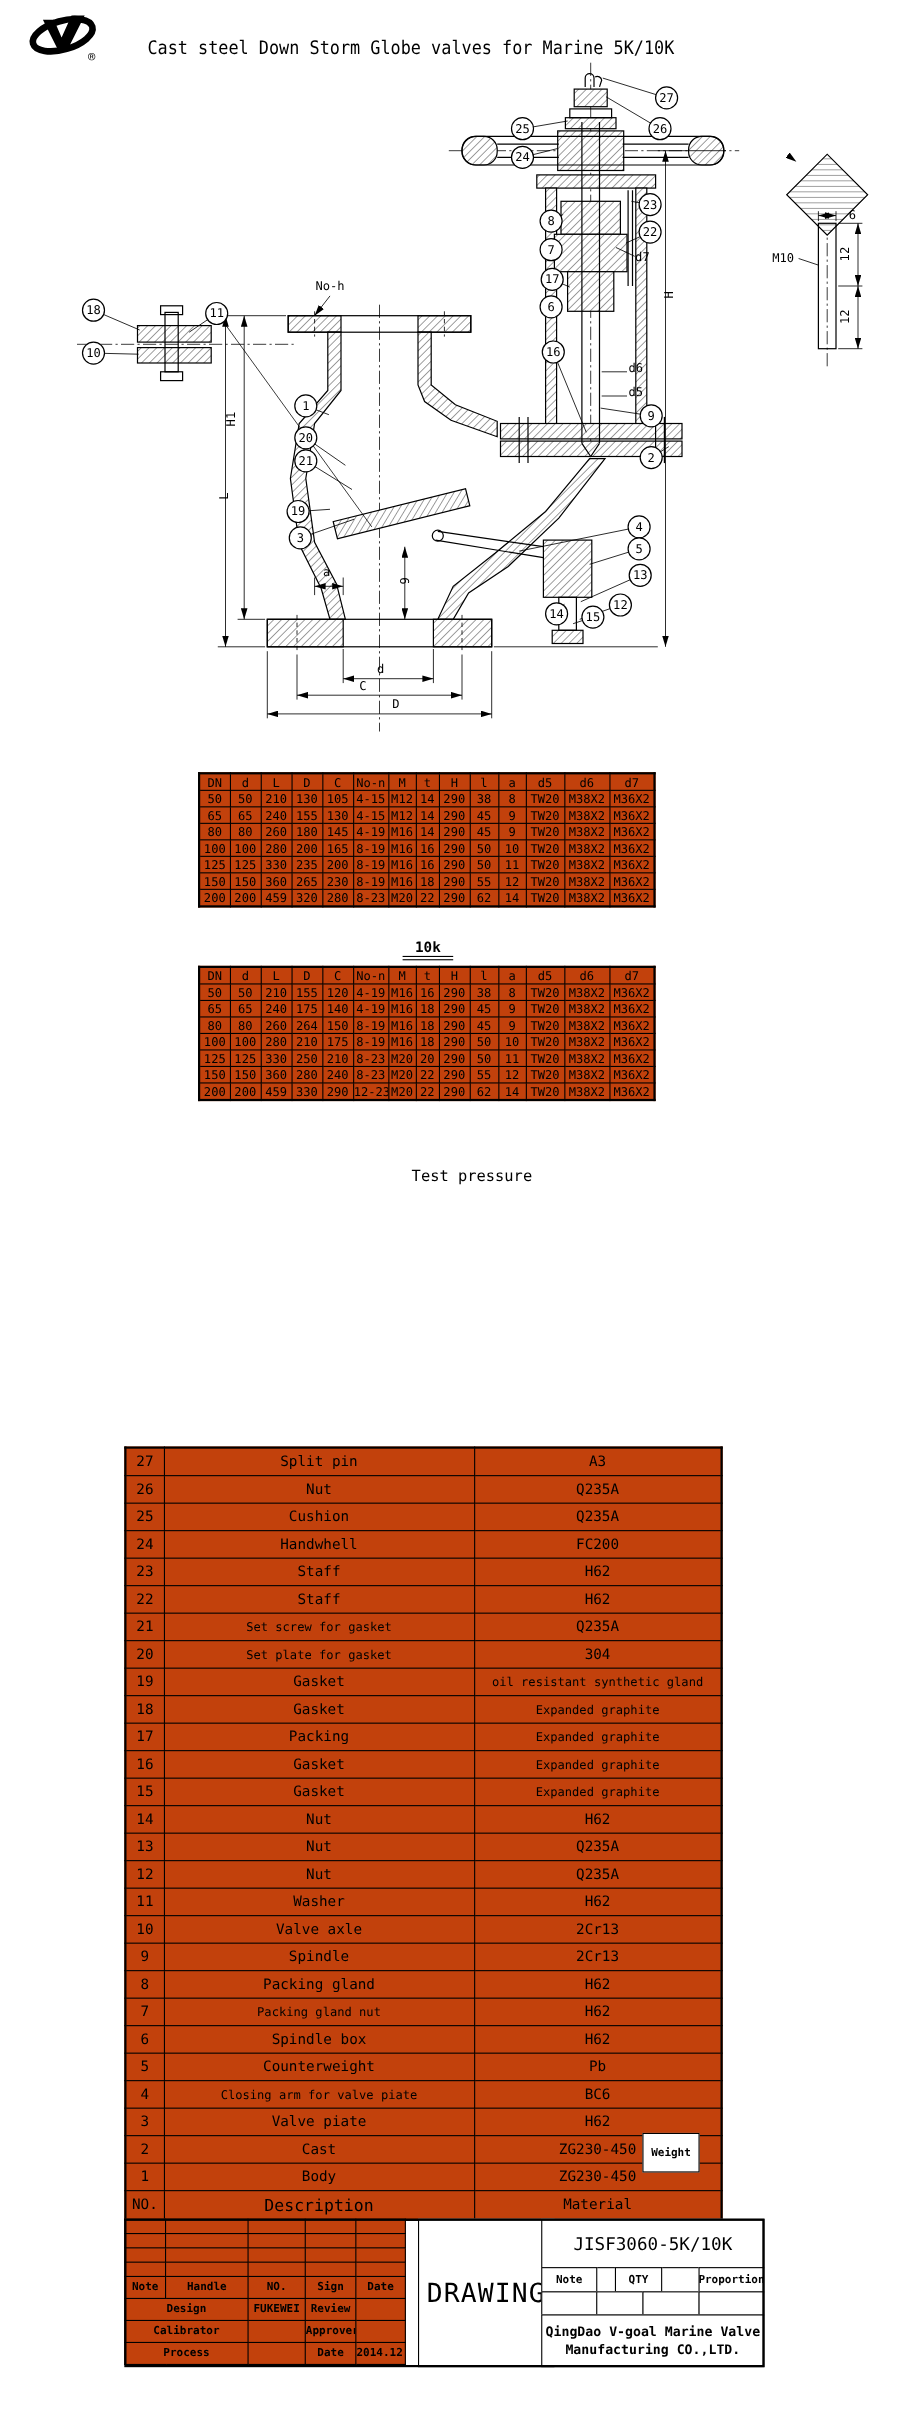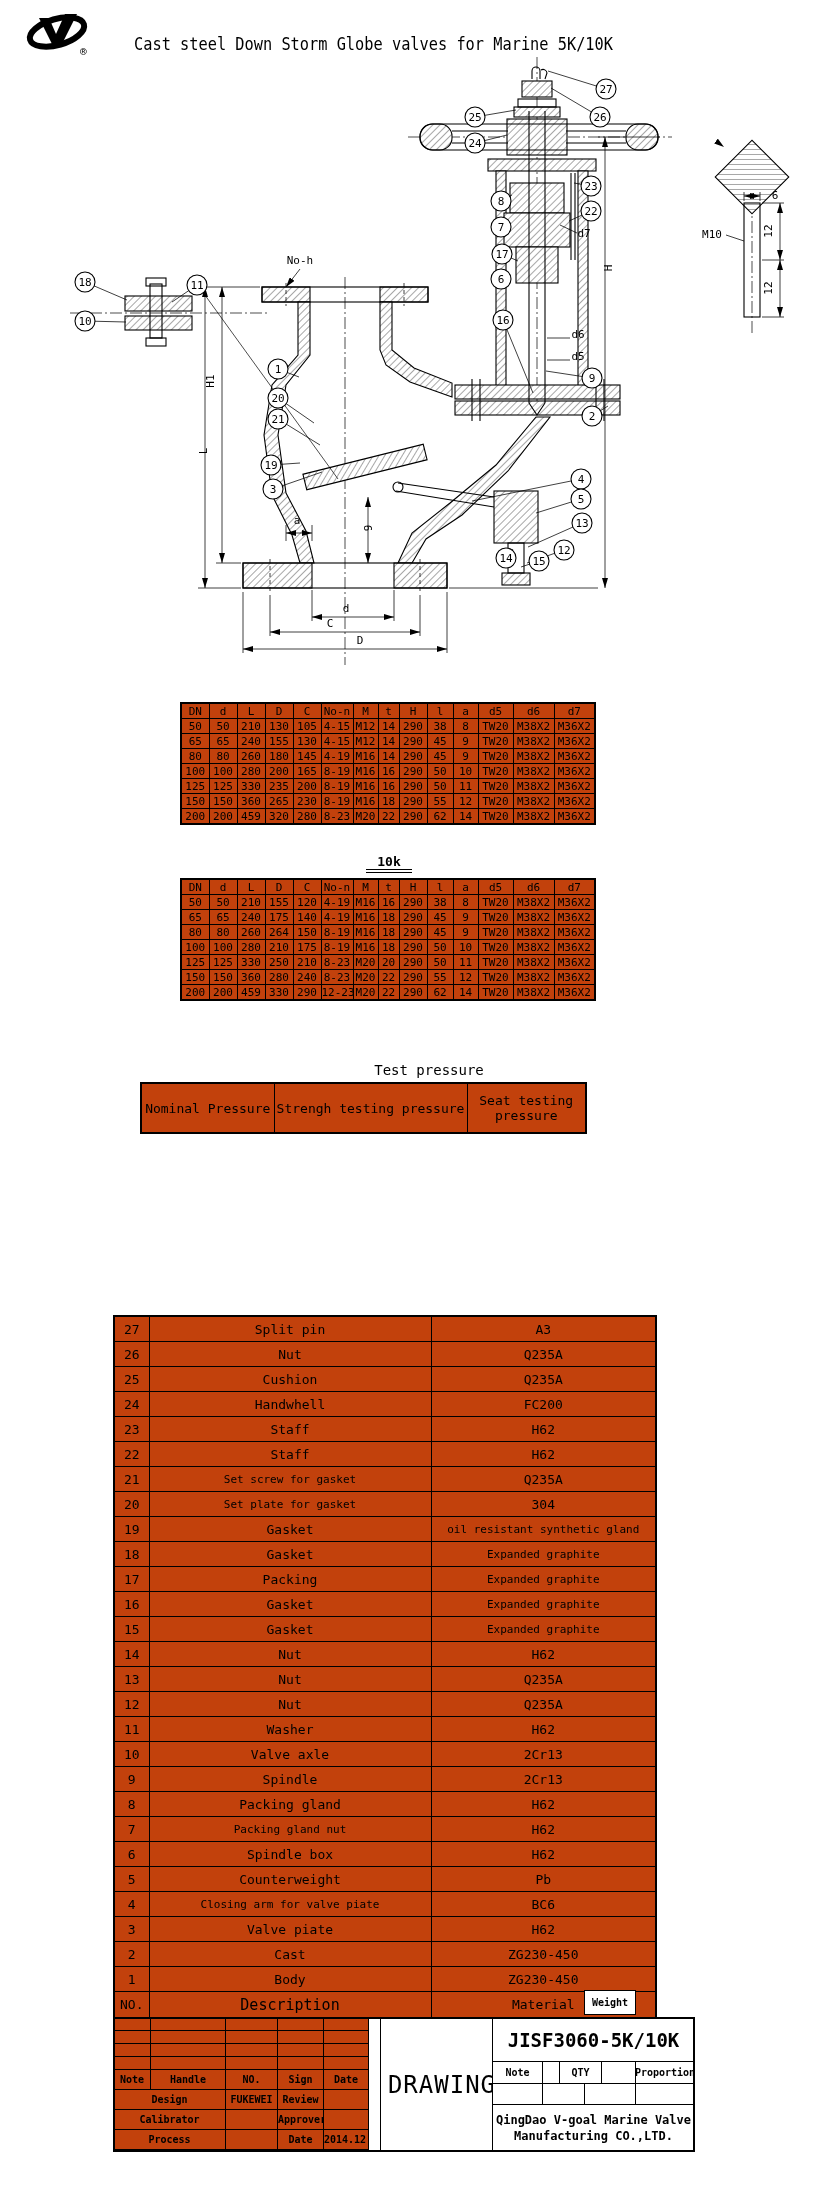--- a/index.html
+++ b/index.html
@@ -20,21 +20,21 @@
   .parts td.small, .dimtab td.small{font-size:11px}
   .parts tr.footer td{height:25px}
   .parts tr.footer td:nth-child(2){font-size:15px}
   .tgrid{border:1px solid #000}
   .tgrid td{border:1px solid #000;text-align:center;font-size:10px;font-weight:bold;padding:0;overflow:hidden;white-space:nowrap}
   .tgrid tr.thin td{height:12px}
   .tgrid tr.lab td{height:19px}
   .tb{position:absolute;border:1px solid #000;display:flex;align-items:center;justify-content:center;
       text-align:center;font-size:10px;font-weight:bold;box-sizing:border-box;background:#fff}
   .tb.big{font-size:24px;font-weight:normal;letter-spacing:1px}
-  .tb.dno{font-size:19px;font-weight:bold}
+  .tb.dno{font-size:16px;font-weight:normal}
   .tb.comp{flex-direction:column;font-size:12px;line-height:16px}
   .outerframe{position:absolute;border:2px solid #000;box-sizing:border-box;pointer-events:none;background:transparent}
   svg text{font-family:"DejaVu Sans Mono",monospace;fill:#000;font-size:11px}
   .cl line{stroke:#000;stroke-width:.7;stroke-dasharray:12 3 2 3;fill:none}
   .hs{fill:url(#hA);stroke:#000;stroke-width:1.1}
   .ln{stroke:#000;stroke-width:1.1;fill:none}
   .thin-ln{stroke:#000;stroke-width:.7;fill:none}
   .dim line{stroke:#000;stroke-width:.75;fill:none}
   .dash{stroke:#000;stroke-width:.75;stroke-dasharray:4 3;fill:none}
 </style>
@@ -576,25 +576,20 @@
 </table>
 
 <div class="abs testtitle" style="left:273px;top:1062px;width:312px">Test pressure</div>
 <table class="abs testtab" style="left:140px;top:1082px;width:445px">
   <colgroup>
       <col style="width:133px">
       <col style="width:193px">
       <col style="width:119px">
     </colgroup>
   <tbody>
-      <tr style="height:50px">
-    <td>Nominal Pressure</td>
-    <td style="white-space:normal">Strengh testing pressure</td>
-    <td style="white-space:normal">Seat testing pressure</td>
-  </tr>
 </tbody>
   </table>
 
 <table class="abs parts" style="left:113px;top:1315px;width:542px">
   <colgroup>
       <col style="width:35px">
       <col style="width:282px">
       <col style="width:225px">
     </colgroup>
   <tbody>
@@ -807,21 +802,21 @@
   </tr>
 </tbody>
   </table>
 
 <div class="tb big" style="left:380px;top:2017px;width:124px;height:135px">DRAWING</div>
 
 <div class="tb dno" style="left:492px;top:2017px;width:203px;height:45px">JISF3060-5K/10K</div>
 
 <div class="tb" style="left:492px;top:2061px;width:51px;height:23px">Note</div>
 <div class="tb" style="left:559px;top:2061px;width:43px;height:23px">QTY</div>
-<div class="tb" style="left:584px;top:1990px;width:52px;height:25px">Weight</div>
+<div class="tb" style="left:584px;top:1939px;width:52px;height:36px">Weight</div>
 <div class="tb" style="left:635px;top:2061px;width:60px;height:23px">Proportion</div>
 
 <div class="tb" style="left:492px;top:2083px;width:51px;height:22px"></div>
 <div class="tb" style="left:542px;top:2083px;width:43px;height:22px"></div>
 <div class="tb" style="left:584px;top:2083px;width:52px;height:22px"></div>
 <div class="tb" style="left:635px;top:2083px;width:60px;height:22px"></div>
 
 <div class="tb comp" style="left:492px;top:2104px;width:203px;height:48px">
   <span>QingDao V-goal Marine Valve</span>
   <span>Manufacturing CO.,LTD.</span>

